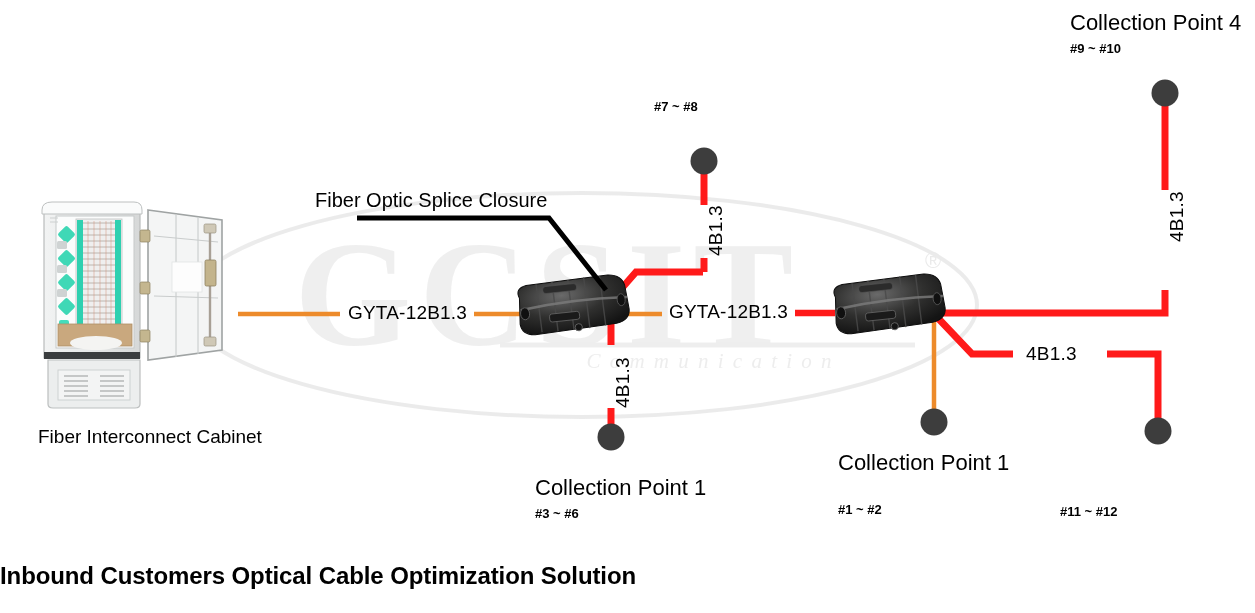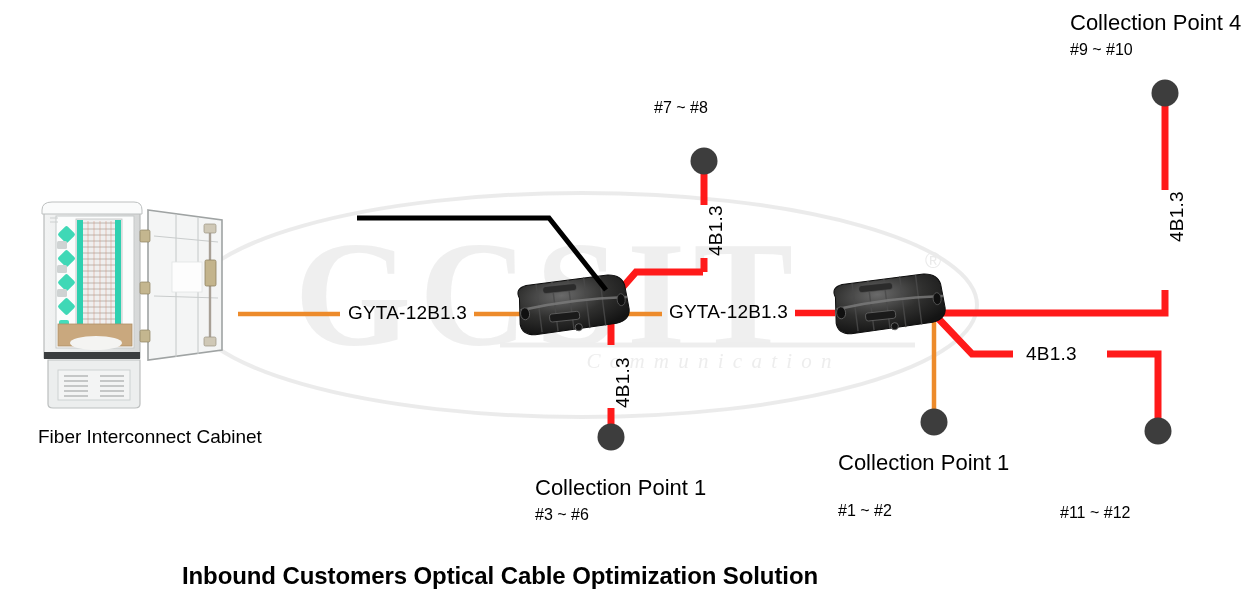--- a/index.html
+++ b/index.html
@@ -32,39 +32,38 @@
   }
   .cable-lbl {
     font-size: 19px;
     letter-spacing: 0.2px;
   }
   .cp-title {
     font-size: 22px;
     font-weight: normal;
   }
   .cp-range {
-    font-size: 16px;
-    font-weight: normal;
+    font-size: 13px;
+    font-weight: bold;
   }
   .callout-lbl {
     font-size: 20px;
   }
   .cabinet-lbl {
     font-size: 19px;
   }
   .vert-lbl {
     transform-origin: 0 0;
     transform: rotate(-90deg);
   }
   .footer-title {
     position: absolute;
     left: 0;
     top: 562px;
     width: 1000px;
-    text-align: center;
     font-size: 24px;
     font-weight: bold;
     color: #000000;
     font-family: "Liberation Sans", sans-serif;
     letter-spacing: -0.1px;
   }
   .cabinet-wrap {
     position: absolute;
     left: 36px;
     top: 200px;
@@ -269,20 +268,21 @@
       <path d="M6 10 Q6 2 16 2 L98 2 Q106 2 106 10 L106 14 L6 14 Z" fill="#fafbfb" stroke="#bdc0c0" stroke-width="1"></path>
       <g stroke="#cdd0d0" stroke-width="1">
           <line x1="14" y1="18" x2="22" y2="18"></line>
           <line x1="14" y1="22" x2="22" y2="22"></line>
         </g>
     </svg>
   </div>
 
   <div class="lbl cabinet-lbl" style="left:10px; top:426px;margin-left:28px;">Fiber Interconnect Cabinet</div>
 
+  <div class="lbl callout-lbl" style="left:315px; top:189px;">Fiber Optic Splice Closure</div>
 
   <div class="lbl cable-lbl" style="left:348px; top:302px;">GYTA-12B1.3</div>
 
   <div class="lbl cable-lbl" style="left:669px; top:301px;">GYTA-12B1.3</div>
 
   <div class="lbl cable-lbl vert-lbl" style="left:612px; top:408px;">4B1.3</div>
 
   <div class="lbl cable-lbl vert-lbl" style="left:705px; top:256px;">4B1.3</div>
 
   <div class="lbl cable-lbl vert-lbl" style="left:1166px; top:242px;">4B1.3</div>

